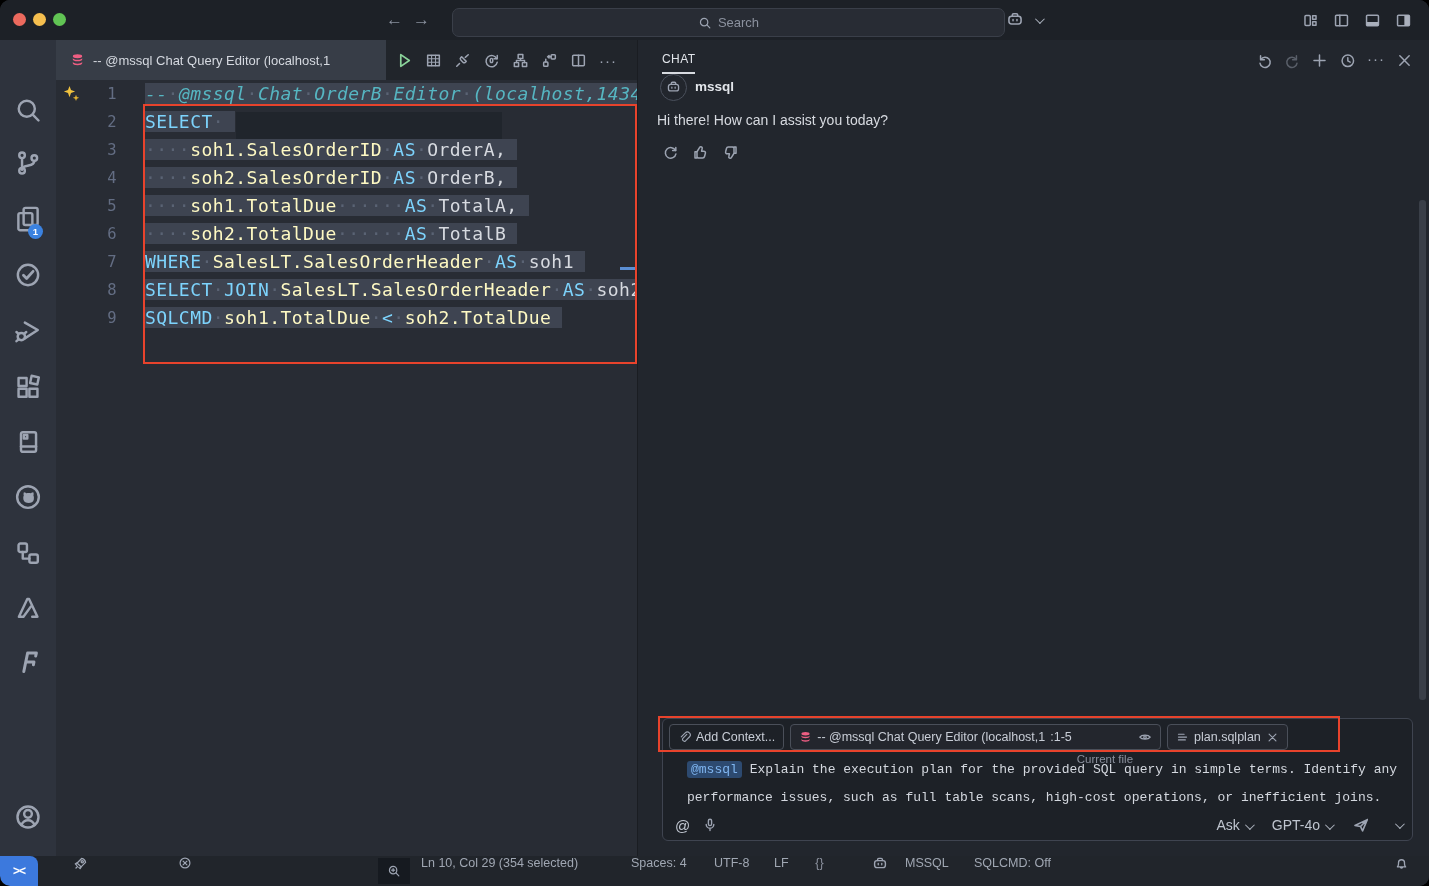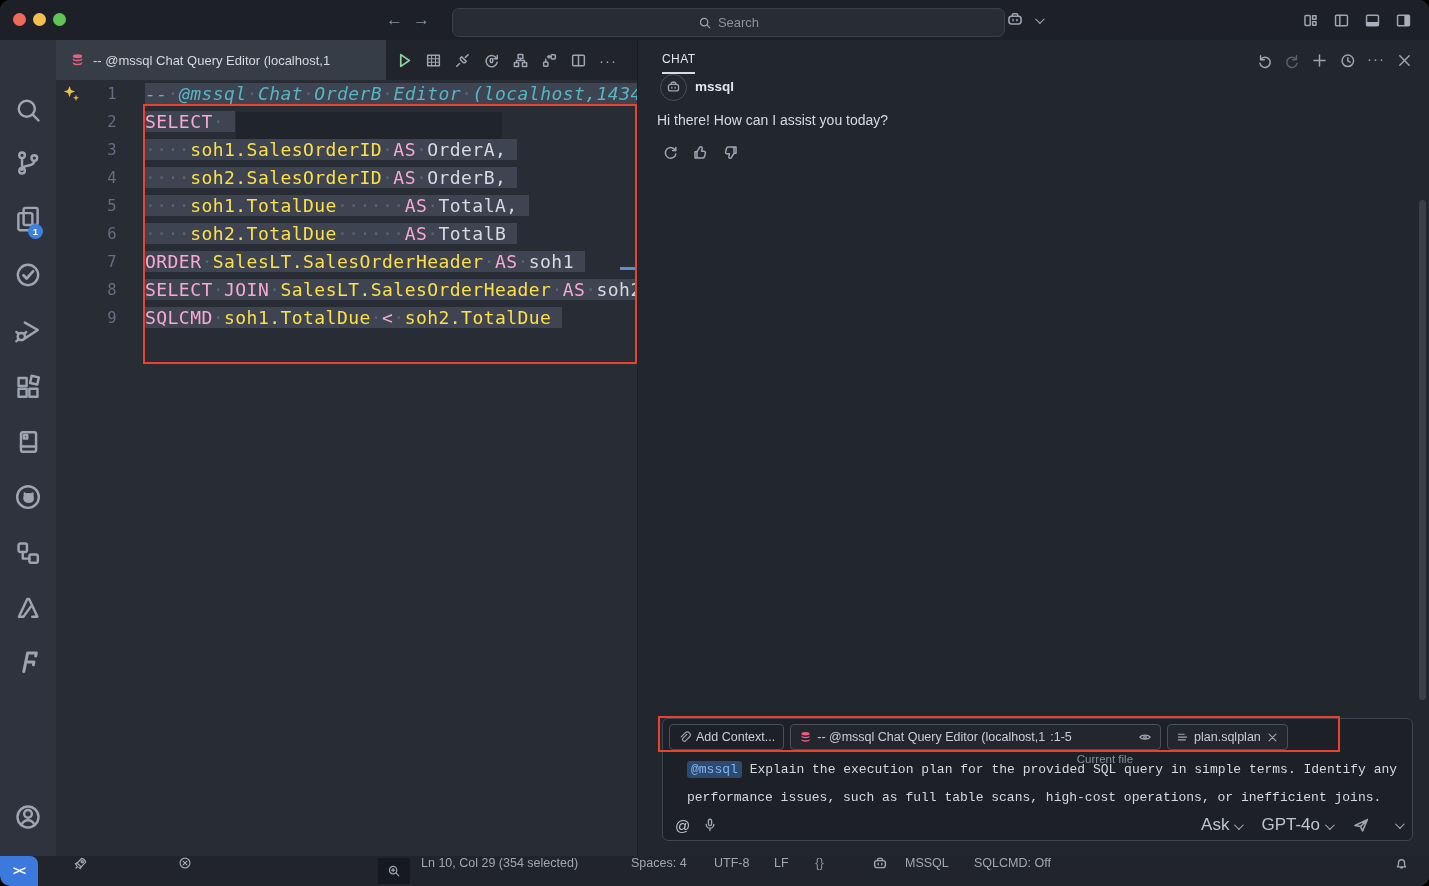--- a/index.html
+++ b/index.html
@@ -29,21 +29,21 @@
   .tabbar{left:0;top:0;width:581px;height:40px;background:#21252b;}
   .tab{left:0;top:0;width:330px;height:40px;background:#373d47;display:flex;align-items:center;gap:8px;
        padding-left:14px;box-sizing:border-box;color:#d5d9e0;font-size:13px;white-space:nowrap;overflow:hidden;}
   .etb{top:12px;width:17px;height:17px;}
   .code-area{left:0;top:40px;width:581px;}
   .row{display:flex;height:28px;line-height:28px;font-family:"DejaVu Sans Mono",monospace;font-size:18px;letter-spacing:.45px;}
   .ln{width:61px;text-align:right;color:#636d83;font-size:15.5px;flex:none;}
   .codeln{margin-left:28px;white-space:pre;}
   .sel{background:#3e4451;}
   .nl{padding-right:11px;}
-  .tk-k{color:#f9a8d4}.tk-i{color:#fde047}.tk-p{color:#d7dae0}
+  .tk-k{color:#7dd3fc}.tk-i{color:#fef9c3}.tk-p{color:#d7dae0}
   .tk-c{color:#56b6c2;font-style:italic}.tk-w{color:#5a6374}
   .annot{border:2px solid #e8432c;box-sizing:border-box;z-index:30;pointer-events:none;}
   .darkbox{left:180px;top:72px;width:266px;height:27px;background:#20252c;}
   .ovr-dash{right:0;top:227px;width:17px;height:3px;background:#5b8fd4;}
 
   
   .chat{left:637px;top:40px;width:792px;height:816px;background:#22262d;border-left:1px solid #1a1d22;box-sizing:border-box;}
   .chat-tab{left:24px;top:12px;color:#e2e5ea;font-size:12px;letter-spacing:.4px;padding-bottom:6px;border-bottom:2px solid #d7dae0;}
   .chat-hico{top:12px;width:17px;height:17px;}
   .avatar{left:22px;top:34px;width:25px;height:25px;border:1px solid #4a505c;border-radius:50%;
@@ -56,21 +56,21 @@
   
   .inputbox{left:24px;top:678px;width:751px;height:123px;background:#1d2127;border:1px solid #3f4450;
             border-radius:6px;box-sizing:border-box;}
   .chiprow{left:6px;top:5px;display:flex;gap:6px;align-items:center;}
   .chip{display:flex;align-items:center;gap:5px;height:24px;padding:0 8px;border:1px solid #4a4f59;
         border-radius:4px;color:#c8cdd6;font-size:12.5px;background:#23262d;white-space:nowrap;}
   .chip .sub{color:#8b919e;font-size:11.5px;margin-top:44px;}
   .prompt{left:24px;top:37px;width:730px;color:#d4d8df;font-size:13px;line-height:28px;font-family:Liberation Mono, monospace;}
   .mention{background:#2d4a70;color:#7fb5f0;border-radius:3px;padding:1px 4px;}
   .in-tools{left:0;top:93px;width:751px;height:26px;display:flex;align-items:center;padding:0 12px;box-sizing:border-box;gap:12px;}
-  .in-right{margin-left:auto;display:flex;align-items:center;gap:20px;color:#bfc5cf;font-size:17px;}
+  .in-right{margin-left:auto;display:flex;align-items:center;gap:20px;color:#bfc5cf;font-size:14px;}
   .chev{width:6px;height:6px;border-right:1.4px solid #aab0bc;border-bottom:1.4px solid #aab0bc;
         display:inline-block;transform:rotate(45deg) translateY(-2px);margin-left:5px;}
 
   
   .statusbar{left:0;top:856px;width:1429px;height:30px;background:#21252b;color:#a0a7b3;font-size:12.5px;}
   .sb{top:0;height:30px;display:flex;align-items:center;gap:23px;white-space:nowrap;flex-direction:column;}
   .remote{left:0;top:0;width:38px;height:30px;background:#3c79dd;border-top-right-radius:8px;border-bottom-left-radius:10px;
           color:#fff;display:flex;align-items:center;justify-content:center;font-size:12px;font-weight:bold;letter-spacing:-1px;}
   .zoombox{left:378px;top:2px;width:32px;height:26px;background:#161a20;display:flex;align-items:center;justify-content:center;}
 </style>
@@ -306,21 +306,21 @@
         <div class="row">
           <span class="ln">5</span>
           <span class="codeln"><span class="sel nl"><span class="tk-w">····</span><span class="tk-i">soh1.TotalDue</span><span class="tk-w">······</span><span class="tk-k">AS</span><span class="tk-w">·</span><span class="tk-p">TotalA,</span></span></span>
         </div>
         <div class="row">
           <span class="ln">6</span>
           <span class="codeln"><span class="sel nl"><span class="tk-w">····</span><span class="tk-i">soh2.TotalDue</span><span class="tk-w">······</span><span class="tk-k">AS</span><span class="tk-w">·</span><span class="tk-p">TotalB</span></span></span>
         </div>
         <div class="row">
           <span class="ln">7</span>
-          <span class="codeln"><span class="sel nl"><span class="tk-k">ORDER</span><span class="tk-w">·</span><span class="tk-i">SalesLT.SalesOrderHeader</span><span class="tk-w">·</span><span class="tk-k">AS</span><span class="tk-w">·</span><span class="tk-p">soh1</span></span></span>
+          <span class="codeln"><span class="sel nl"><span class="tk-k">WHERE</span><span class="tk-w">·</span><span class="tk-i">SalesLT.SalesOrderHeader</span><span class="tk-w">·</span><span class="tk-k">AS</span><span class="tk-w">·</span><span class="tk-p">soh1</span></span></span>
         </div>
         <div class="row">
           <span class="ln">8</span>
           <span class="codeln"><span class="sel nl"><span class="tk-k">SELECT</span><span class="tk-w">·</span><span class="tk-k">JOIN</span><span class="tk-w">·</span><span class="tk-i">SalesLT.SalesOrderHeader</span><span class="tk-w">·</span><span class="tk-k">AS</span><span class="tk-w">·</span><span class="tk-p">soh2</span></span></span>
         </div>
         <div class="row">
           <span class="ln">9</span>
           <span class="codeln"><span class="sel nl"><span class="tk-k">SQLCMD</span><span class="tk-w">·</span><span class="tk-i">soh1.TotalDue</span><span class="tk-w">·</span><span class="tk-k">&lt;</span><span class="tk-w">·</span><span class="tk-i">soh2.TotalDue</span></span></span>
         </div>
       </div>

